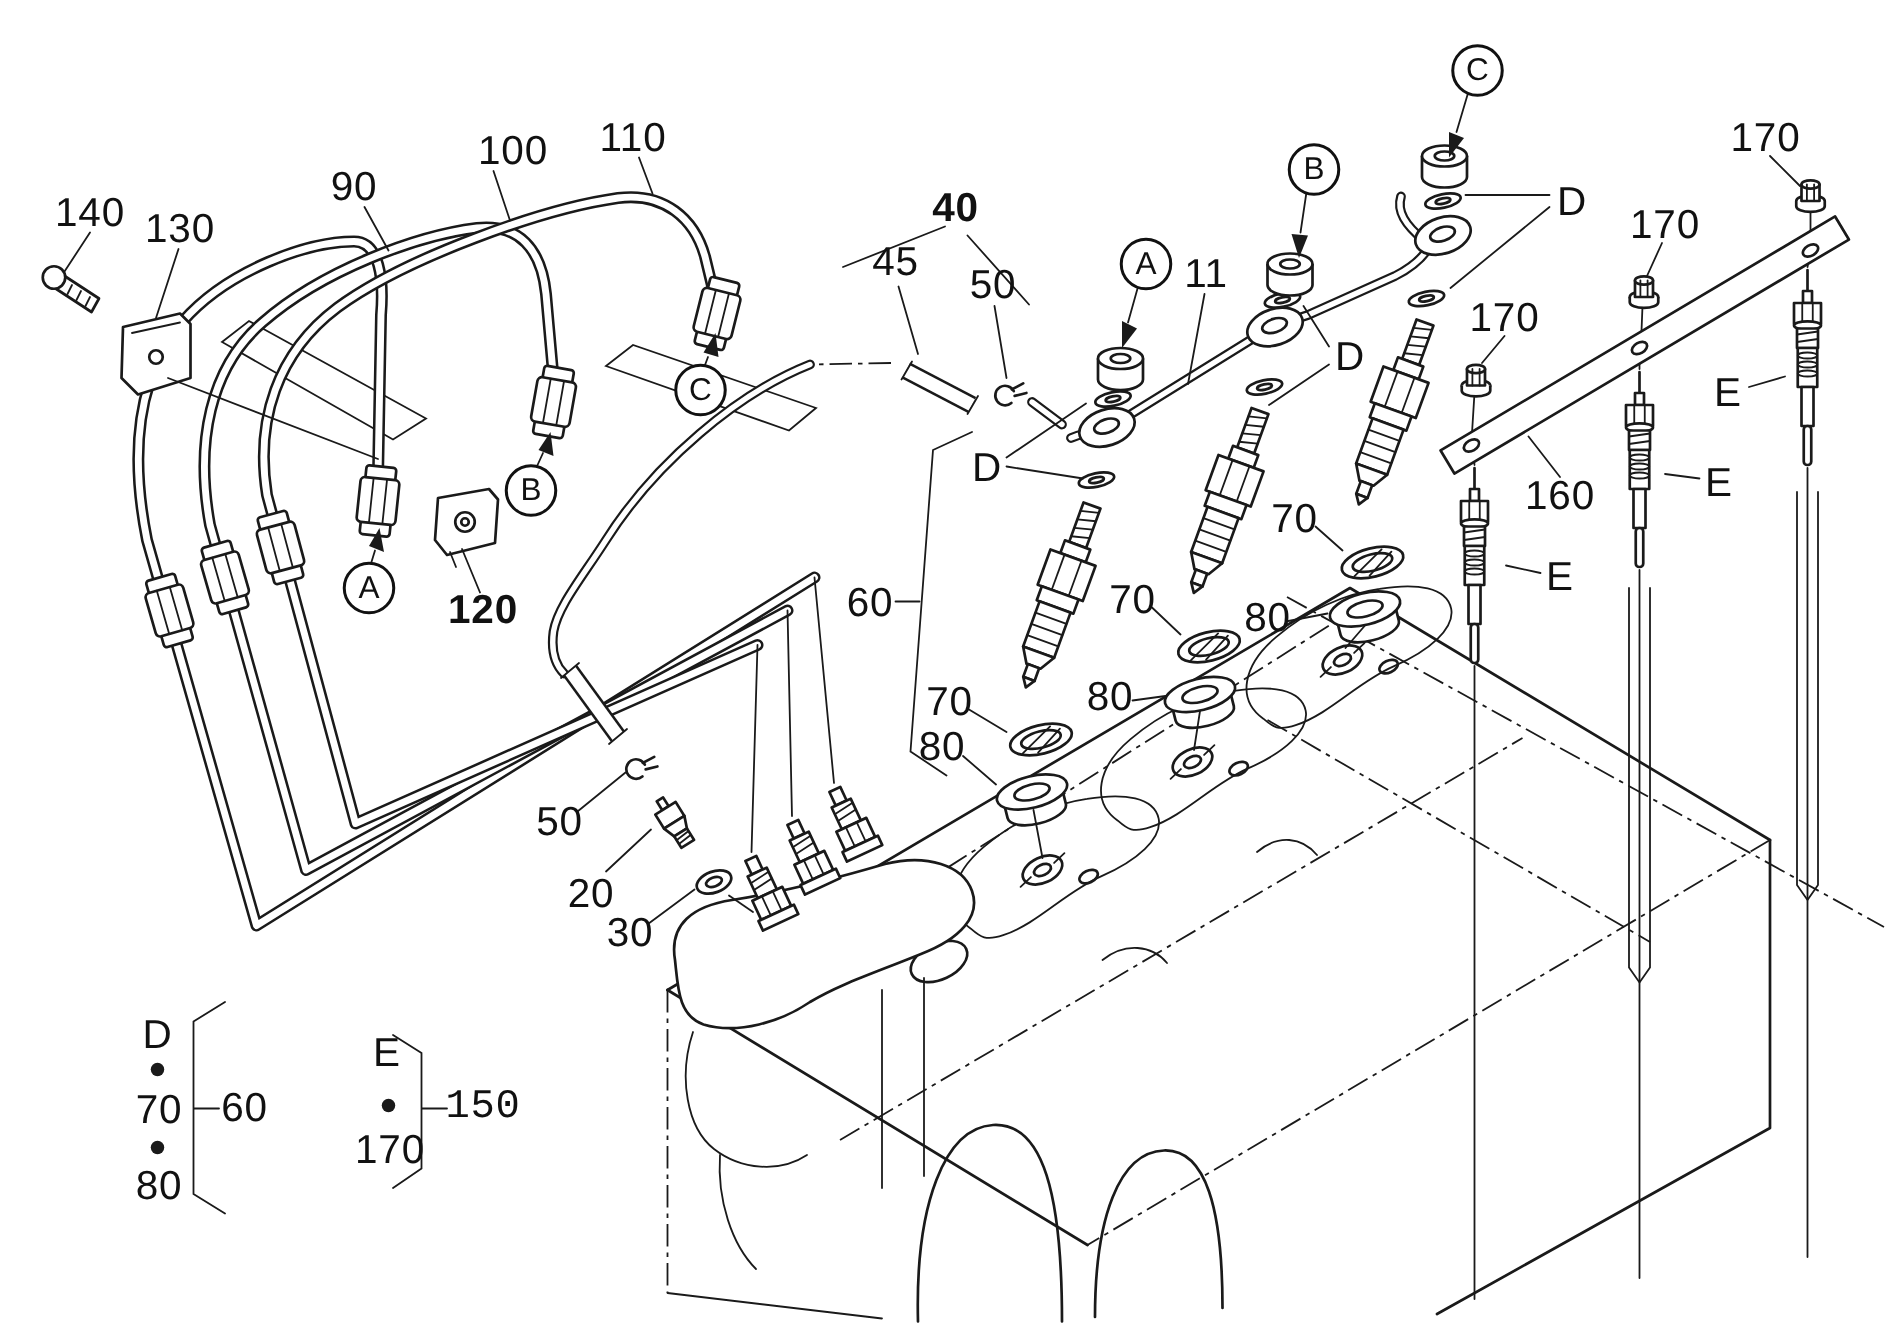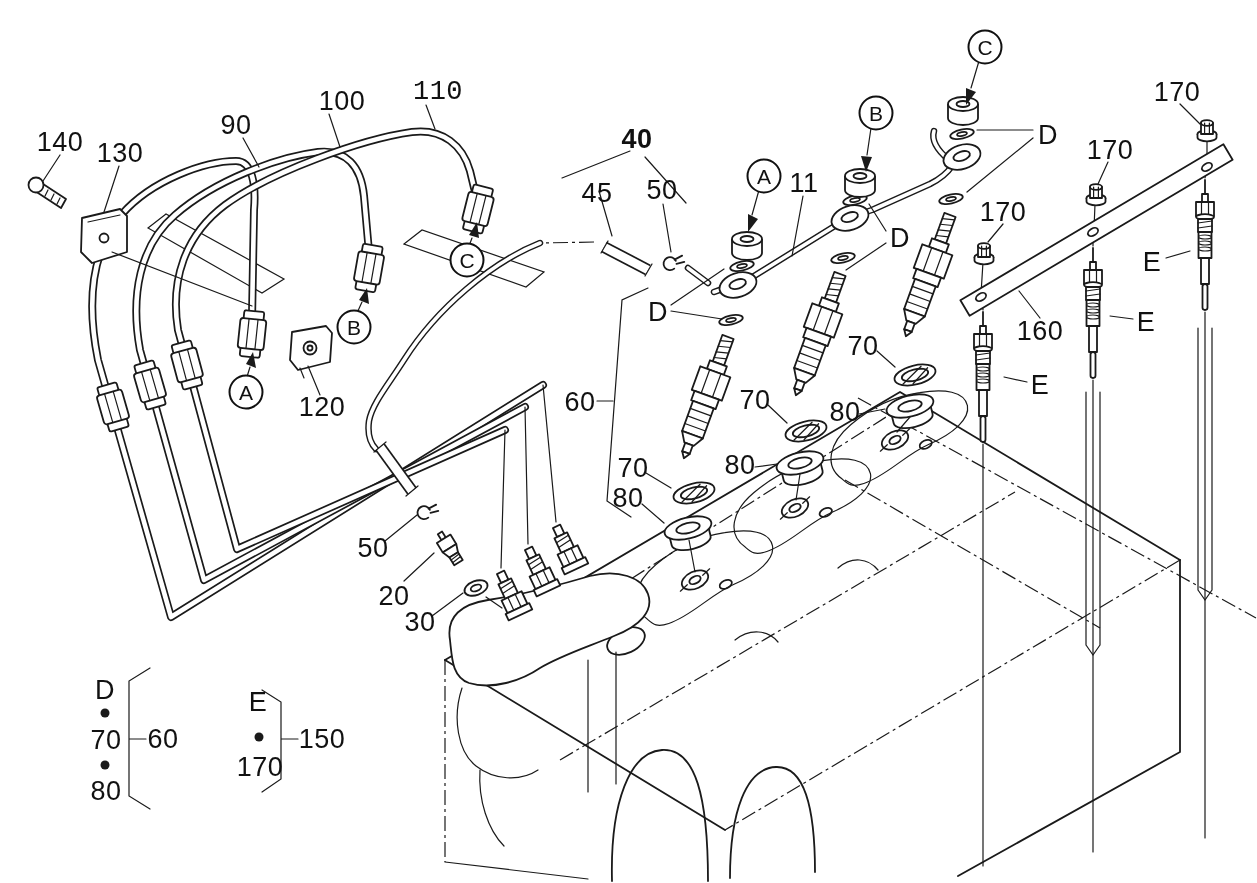--- a/index.html
+++ b/index.html
@@ -326,26 +326,26 @@
           <polygon class="blk" points="477,222 479,238 469,235"></polygon>
     </g>
   </g>
 </svg>
 
 <div id="labels-layer">
       <span class="plabel" style="left: 60px; top: 142px;">140</span>
       <span class="plabel" style="left: 120px; top: 153px;">130</span>
       <span class="plabel" style="left: 236px; top: 125px;">90</span>
       <span class="plabel" style="left: 342px; top: 101px;">100</span>
-      <span class="plabel" style="left: 438px; top: 92px; font-family: Liberation Mono, monospace;">110</span>
+      <span class="plabel" style="left: 422px; top: 92px;">110</span>
       <span class="plabel" style="left: 637px; top: 139px; font-weight: bold;">40</span>
-      <span class="plabel" style="left: 597px; top: 193px;">45</span>
+      <span class="plabel" style="left: 597px; top: 175px;">45</span>
       <span class="plabel" style="left: 662px; top: 190px;">50</span>
       <span class="plabel" style="left: 804px; top: 183px;">11</span>
-      <span class="plabel" style="left: 322px; top: 407px;">120</span>
+      <span class="plabel" style="left: 322px; top: 407px; font-weight: bold;">120</span>
       <span class="plabel" style="left: 580px; top: 402px;">60</span>
       <span class="plabel" style="left: 633px; top: 468px;">70</span>
       <span class="plabel" style="left: 628px; top: 498px;">80</span>
       <span class="plabel" style="left: 755px; top: 400px;">70</span>
       <span class="plabel" style="left: 740px; top: 465px;">80</span>
       <span class="plabel" style="left: 863px; top: 346px;">70</span>
       <span class="plabel" style="left: 845px; top: 412px;">80</span>
       <span class="plabel" style="left: 373px; top: 548px;">50</span>
       <span class="plabel" style="left: 394px; top: 596px;">20</span>
       <span class="plabel" style="left: 420px; top: 622px;">30</span>
@@ -358,21 +358,21 @@
       <span class="plabel" style="left: 1048px; top: 135px;">D</span>
       <span class="plabel" style="left: 1040px; top: 385px;">E</span>
       <span class="plabel" style="left: 1146px; top: 322px;">E</span>
       <span class="plabel" style="left: 1152px; top: 262px;">E</span>
       <span class="plabel" style="left: 105px; top: 690px;">D</span>
       <span class="plabel" style="left: 106px; top: 740px;">70</span>
       <span class="plabel" style="left: 106px; top: 791px;">80</span>
       <span class="plabel" style="left: 163px; top: 739px;">60</span>
       <span class="plabel" style="left: 258px; top: 702px;">E</span>
       <span class="plabel" style="left: 260px; top: 767px;">170</span>
-      <span class="plabel" style="left: 322px; top: 739px;">150</span>
+      <span class="plabel" style="left: 322px; top: 739px; font-family: Liberation Mono, monospace;">150</span>
       <span class="callout" style="left: 246px; top: 392px;">A</span>
       <span class="callout" style="left: 354px; top: 327px;">B</span>
       <span class="callout" style="left: 467px; top: 260px;">C</span>
       <span class="callout" style="left: 764px; top: 176px;">A</span>
       <span class="callout" style="left: 876px; top: 113px;">B</span>
       <span class="callout" style="left: 985px; top: 47px;">C</span>
     </div>
 </div>
 
 </body></html>

